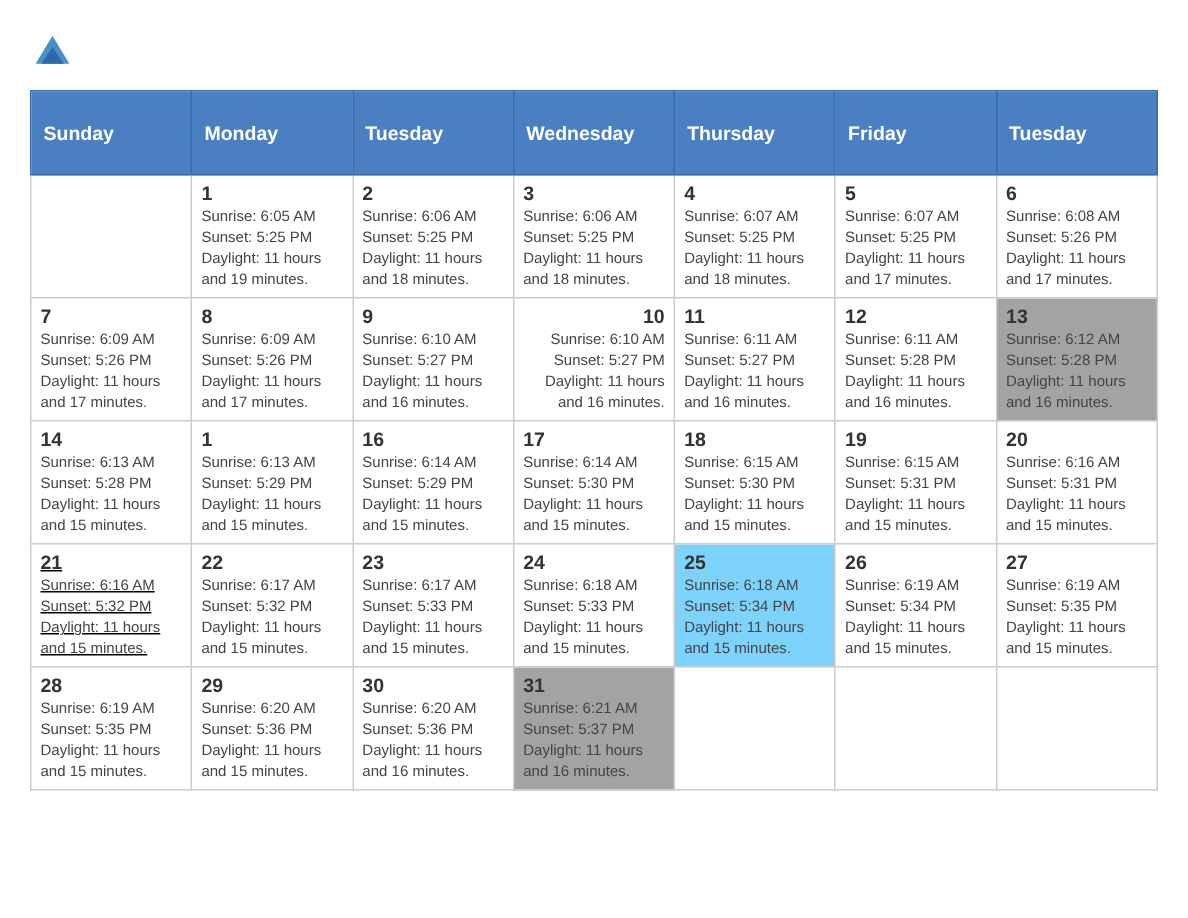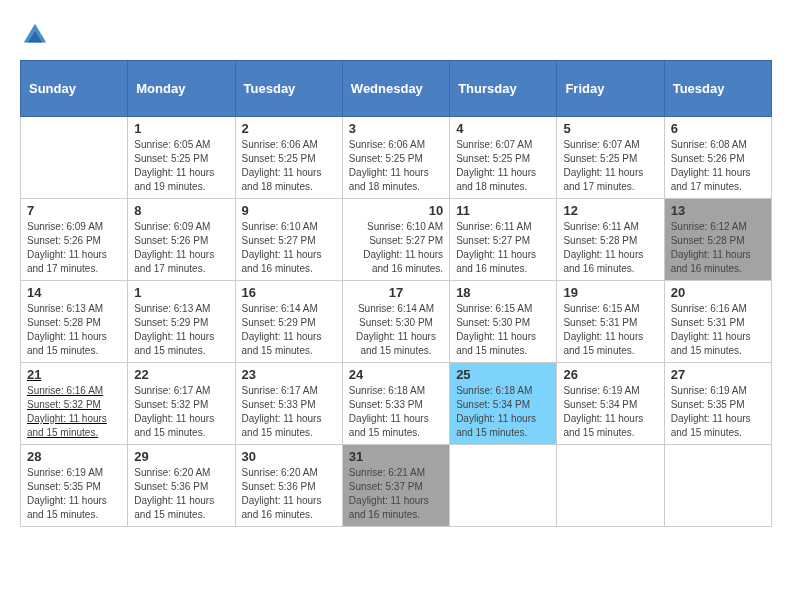--- a/index.html
+++ b/index.html
@@ -180,21 +180,21 @@
           <div class="day-info">Sunrise: 6:13 AM<br>Sunset: 5:28 PM<br>Daylight: 11 hours and 15 minutes.</div>
         </td>
         <td style="background: rgb(255, 255, 255);">
           <span class="day-number">1</span>
           <div class="day-info">Sunrise: 6:13 AM<br>Sunset: 5:29 PM<br>Daylight: 11 hours and 15 minutes.</div>
         </td>
         <td style="background: rgb(255, 255, 255);">
           <span class="day-number">16</span>
           <div class="day-info">Sunrise: 6:14 AM<br>Sunset: 5:29 PM<br>Daylight: 11 hours and 15 minutes.</div>
         </td>
-        <td style="background: rgb(255, 255, 255); text-align: center;">
+        <td style="background: rgb(255, 255, 255);">
           <span class="day-number">17</span>
           <div class="day-info">Sunrise: 6:14 AM<br>Sunset: 5:30 PM<br>Daylight: 11 hours and 15 minutes.</div>
         </td>
         <td style="background: rgb(255, 255, 255);">
           <span class="day-number">18</span>
           <div class="day-info">Sunrise: 6:15 AM<br>Sunset: 5:30 PM<br>Daylight: 11 hours and 15 minutes.</div>
         </td>
         <td style="background: rgb(255, 255, 255);">
           <span class="day-number">19</span>
           <div class="day-info">Sunrise: 6:15 AM<br>Sunset: 5:31 PM<br>Daylight: 11 hours and 15 minutes.</div>

